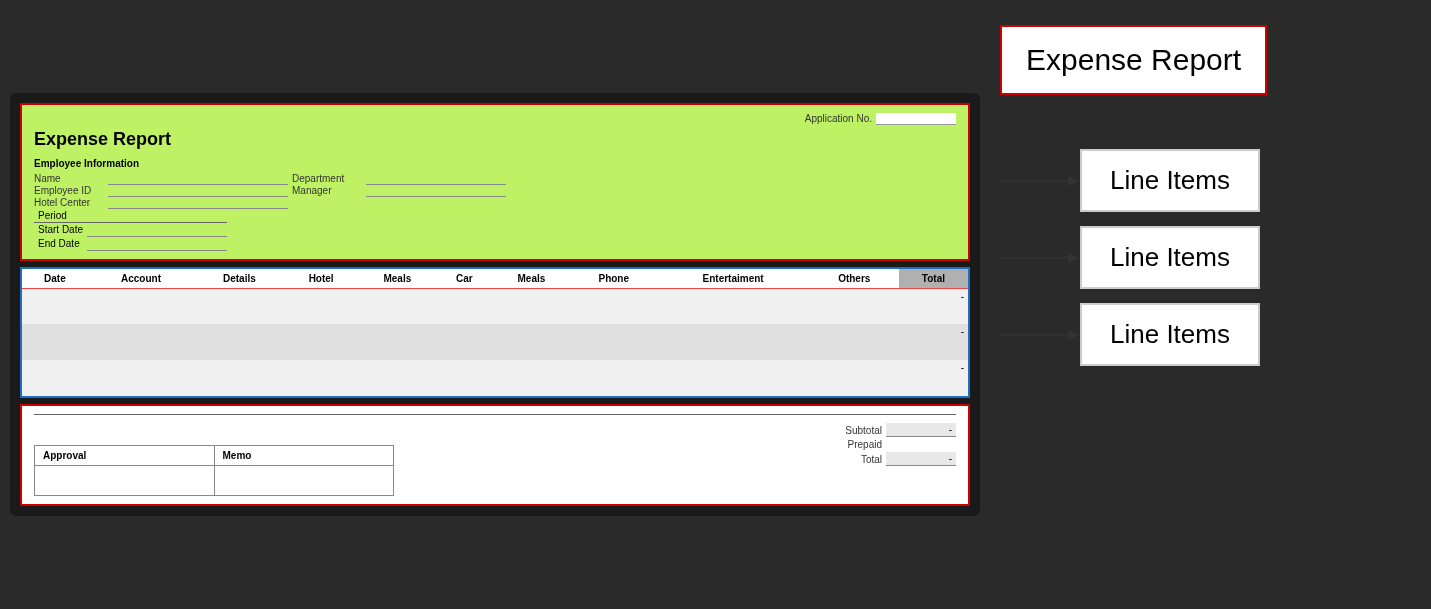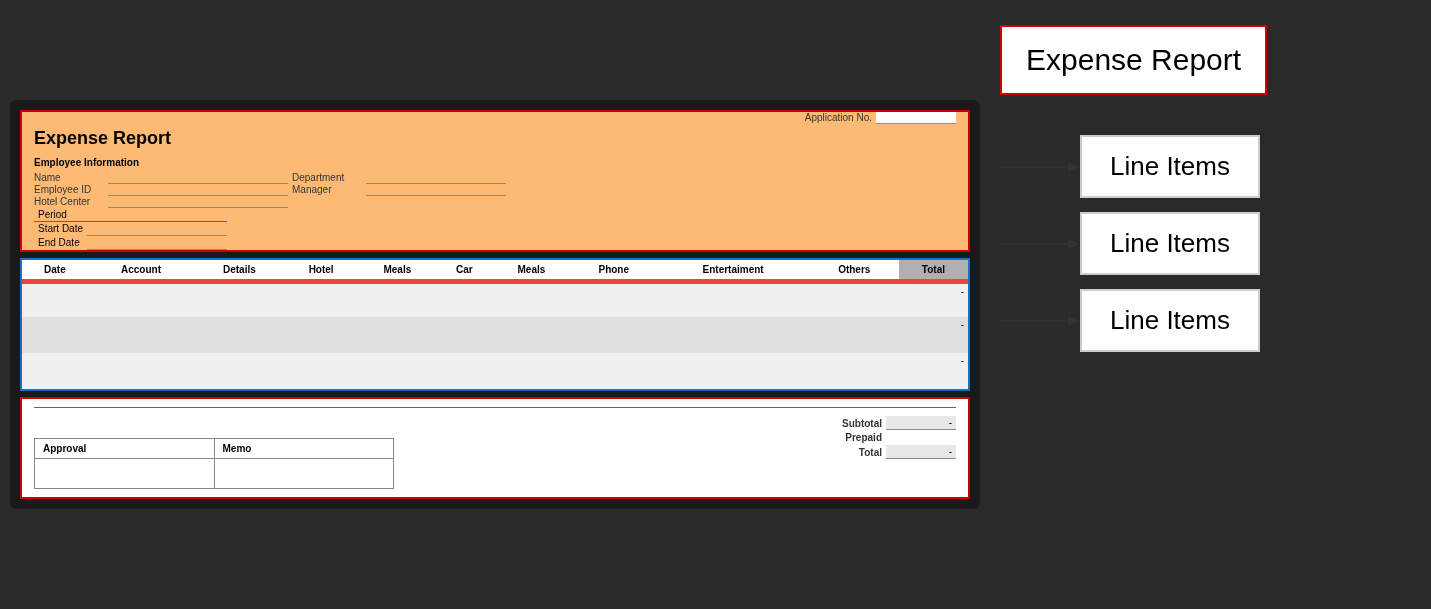--- a/index.html
+++ b/index.html
@@ -32,22 +32,22 @@
       width: 970px;
       min-width: 970px;
       display: flex;
       flex-direction: column;
       gap: 6px;
     }
 
     
     .header-section {
       border: 2px solid #cc0000;
-      background: #fdba74;
-      padding: 0 12px;
+      background: #bef264;
+      padding: 8px 12px;
       position: relative;
     }
 
     .app-no-row {
       display: flex;
       justify-content: flex-end;
       margin-bottom: 4px;
       font-size: 10px;
       color: #333;
     }
@@ -136,21 +136,21 @@
       overflow: hidden;
     }
 
     .expense-table {
       width: 100%;
       border-collapse: collapse;
       font-size: 10px;
     }
 
     .expense-table thead tr {
-      border-bottom: 5px solid #ef4444;
+      border-bottom: 1px solid #ef4444;
     }
 
     .expense-table thead th {
       padding: 4px 4px;
       font-weight: bold;
       color: #000;
       text-align: center;
       border-right: none;
       font-size: 10px;
     }
@@ -218,21 +218,21 @@
 
     .summary-row {
       display: flex;
       justify-content: flex-end;
       align-items: center;
       gap: 4px;
       font-size: 10px;
     }
 
     .summary-label {
-      font-weight: bold;
+      font-weight: normal;
       color: #333;
       text-align: right;
       min-width: 60px;
     }
 
     .summary-value {
       border-bottom: 1px solid #888;
       min-width: 70px;
       text-align: right;
       font-size: 10px;
@@ -297,21 +297,21 @@
 
     .right-label-box.expense-report-label {
       font-size: 30px;
       margin-bottom: 30px;
     }
 
     .line-items-group {
       display: flex;
       flex-direction: column;
       gap: 14px;
-      margin-top: 10px;
+      margin-top: 24px;
     }
 
     .line-item-row {
       display: flex;
       align-items: center;
       gap: 0;
     }
 
     .arrow-line {
       display: flex;

